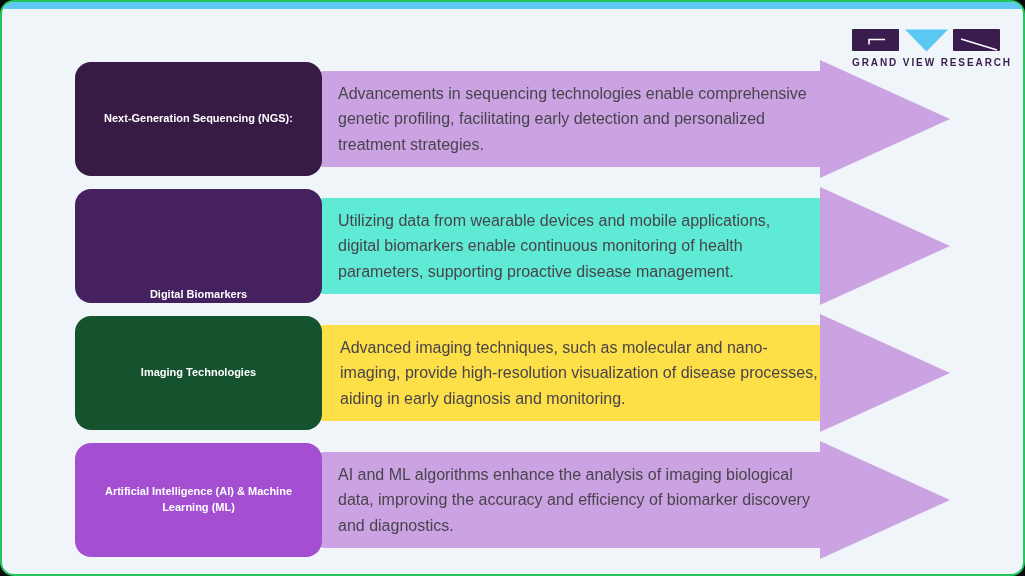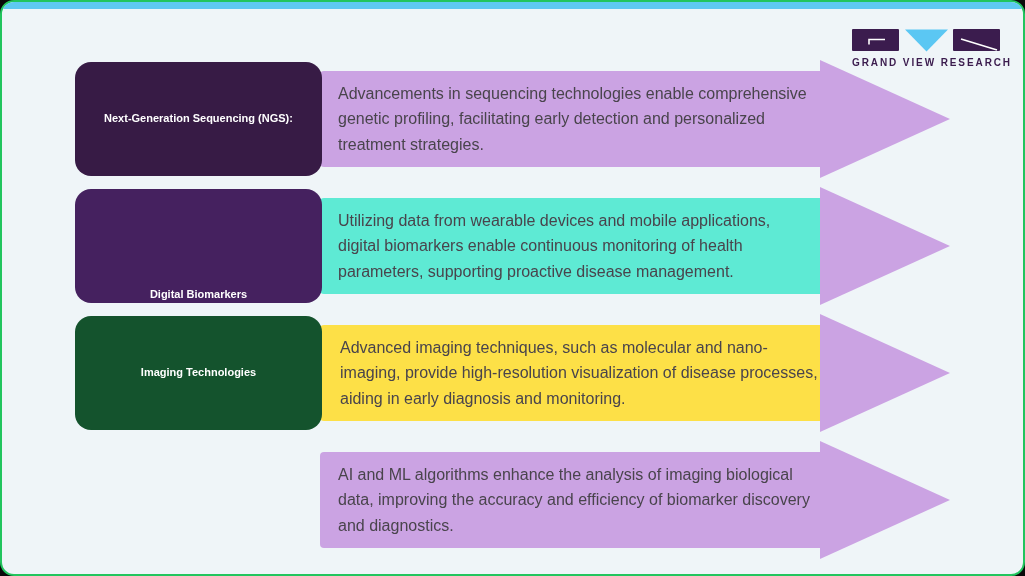--- a/index.html
+++ b/index.html
@@ -71,17 +71,20 @@
         <div class="label-box" style="background-color: #14532d;">
           <span>Imaging Technologies</span>
         </div>
       </div>
 
       <div class="row">
         <div class="arrow-body" style="background-color: rgb(203, 163, 227);">
           <p class="desc" style="color: rgb(73, 68, 76);">AI and ML algorithms enhance the analysis of imaging biological data, improving the accuracy and efficiency of biomarker discovery and diagnostics.</p>
         </div>
         <div class="arrow-head" style="border-left-color: rgb(203, 163, 227);"></div>
+        <div class="label-box" style="background-color: rgb(164, 79, 210);">
+          <span>Artificial Intelligence (AI) &amp; Machine Learning (ML)</span>
+        </div>
       </div>
 
     </div>
   </div>
 </div>
 
 </body></html>

